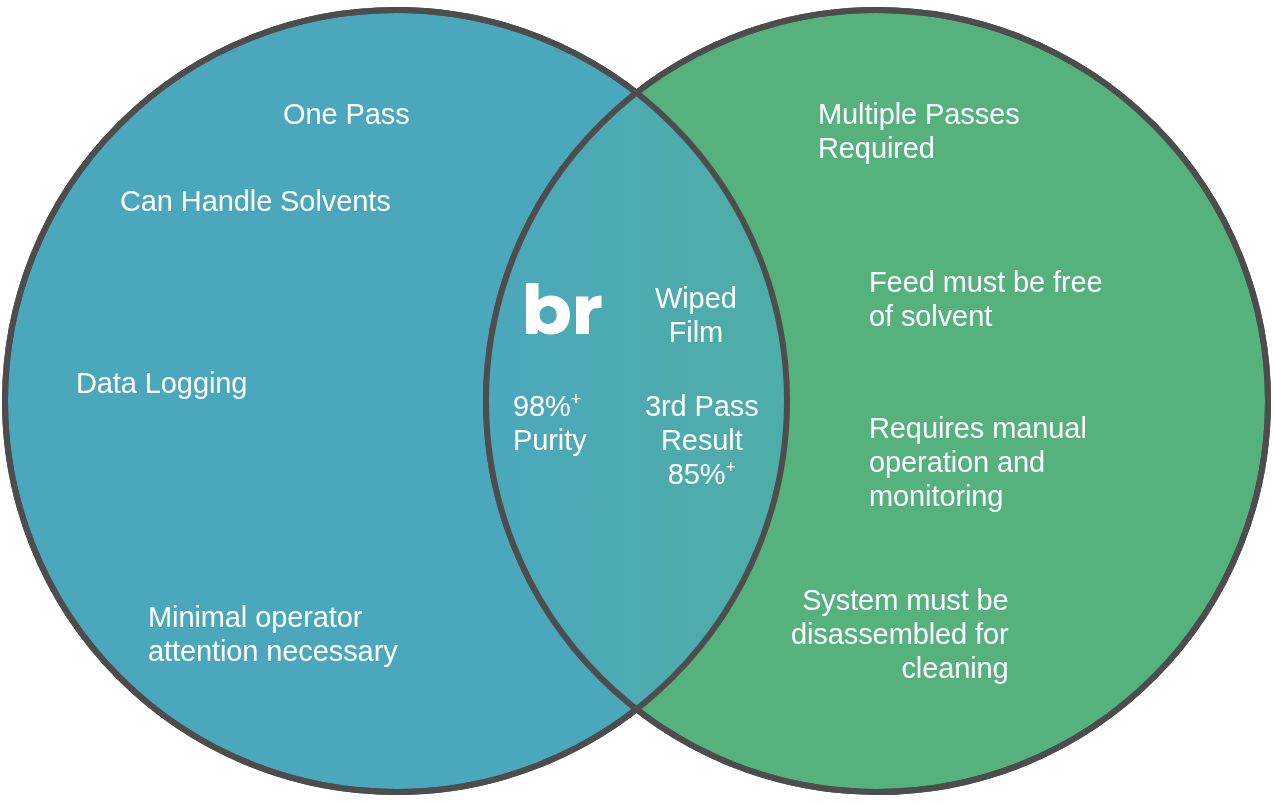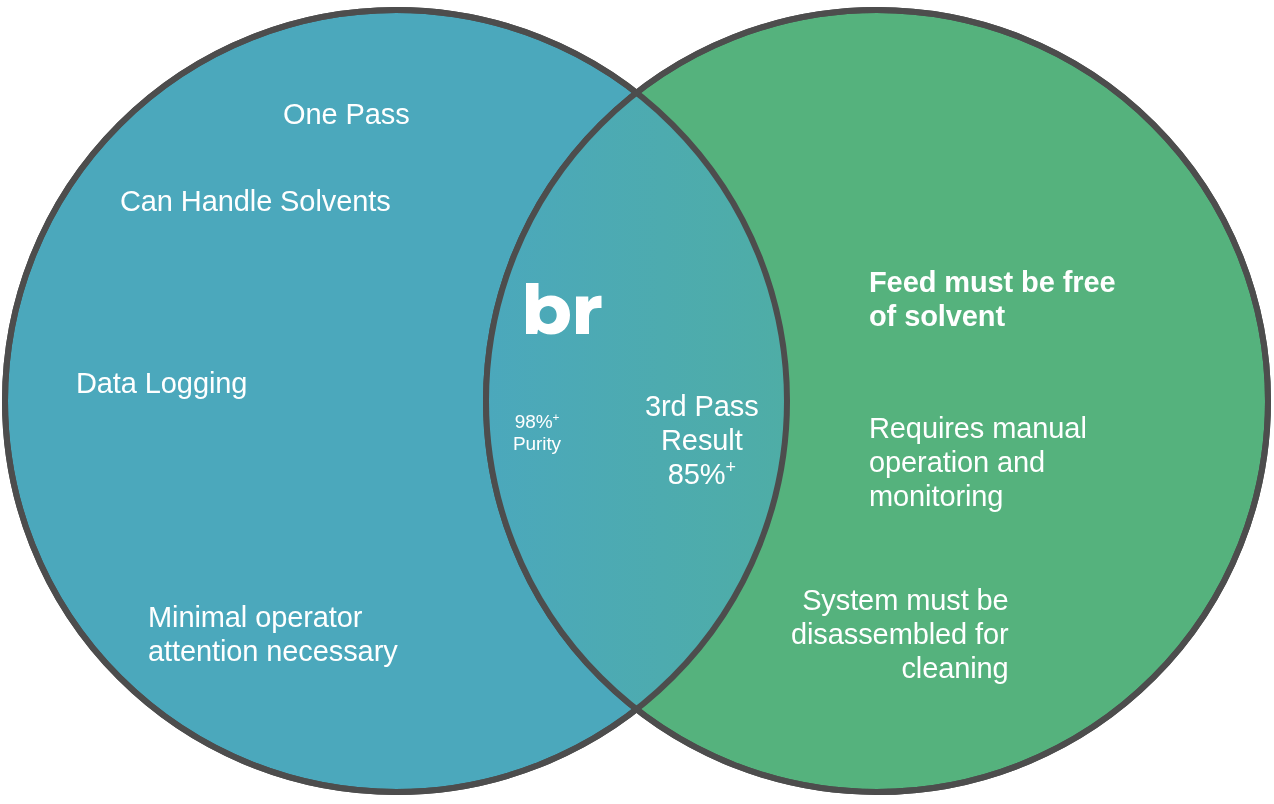--- a/index.html
+++ b/index.html
@@ -47,27 +47,27 @@
   .lbl-one-pass      { left: 283px; top: 97px; }
   .lbl-solvents      { left: 120px; top: 184px; }
   .lbl-software      { left: 95px;  top: 287px; }
   .lbl-datalog       { left: 76px;  top: 366px; }
   .lbl-easyclean     { left: 86px;  top: 480px; text-align: left; }
   .lbl-minimal       { left: 148px; top: 600px; text-align: left; }
 
   
   .right-col { font-size: 29px; }
   .lbl-multipass     { left: 818px; top: 97px;  text-align: left; }
-  .lbl-feedfree      { left: 869px; top: 265px; text-align: left; font-weight: bold; }
+  .lbl-feedfree      { left: 869px; top: 265px; text-align: left; }
   .lbl-manual        { left: 869px; top: 411px; text-align: left; }
   .lbl-system        { left: 791px; top: 583px; text-align: right; }
 
   
   .lbl-wiped         { left: 655px; top: 281px; font-size: 29px; text-align: center; }
-  .lbl-purity        { left: 513px; top: 411px; font-size: 19px; text-align: center; }
+  .lbl-purity        { left: 513px; top: 389px; font-size: 29px; }
   .lbl-thirdpass     { left: 645px; top: 389px; font-size: 29px; text-align: center; }
 
   .sup {
     font-size: 0.62em;
     vertical-align: super;
     line-height: 0;
   }
 
   .logo-wrap {
     position: absolute;
@@ -113,20 +113,22 @@
 
     <div class="vlabel left-col lbl-solvents">Can Handle Solvents</div>
 
 
     <div class="vlabel left-col lbl-datalog">Data Logging</div>
 
 
     <div class="vlabel left-col lbl-minimal">Minimal operator
 attention necessary</div>
 
+    <div class="vlabel right-col lbl-multipass">Multiple Passes
+Required</div>
 
     <div class="vlabel right-col lbl-feedfree">Feed must be free
 of solvent</div>
 
     <div class="vlabel right-col lbl-manual">Requires manual
 operation and
 monitoring</div>
 
     <div class="vlabel right-col lbl-system">System must be
 disassembled for
@@ -134,19 +136,21 @@
 
     <div class="logo-wrap">
       <svg viewBox="0 0 80 56" width="80" height="56" aria-hidden="true">
 
         <path fill="#ffffff" d="M4 2 h12.5 v17.2 c3.4-3.1 7.7-4.7 12.4-4.7 C40.4 14.5 48 22.6 48 33.9 C48 45.4 40.2 53.6 29 53.6 C23.9 53.6 19.4 51.8 16 48.4 L15.2 52.9 H4 Z M26.2 42.9 c4.9 0 8.5-3.7 8.5-9 c0-5.2-3.6-8.9-8.5-8.9 c-5 0-8.6 3.7-8.6 8.9 C17.6 39.2 21.2 42.9 26.2 42.9 Z"></path>
 
         <path fill="#ffffff" d="M54 15.6 h12.3 v5.4 c2.6-4.1 6.4-6.2 10.9-6.2 h2.3 v12.3 h-3.4 c-6.2 0-9.1 3.1-9.1 9.8 V52.9 H54 Z"></path>
       </svg>
     </div>
 
+    <div class="vlabel lbl-wiped">Wiped
+Film</div>
 
     <div class="vlabel lbl-purity"><span>98%</span><span class="sup">+</span><br><span>Purity</span></div>
 
     <div class="vlabel lbl-thirdpass"><span>3rd Pass</span><br><span>Result</span><br><span>85%</span><span class="sup">+</span></div>
 
   </div>
 </div>
 
 </body></html>

